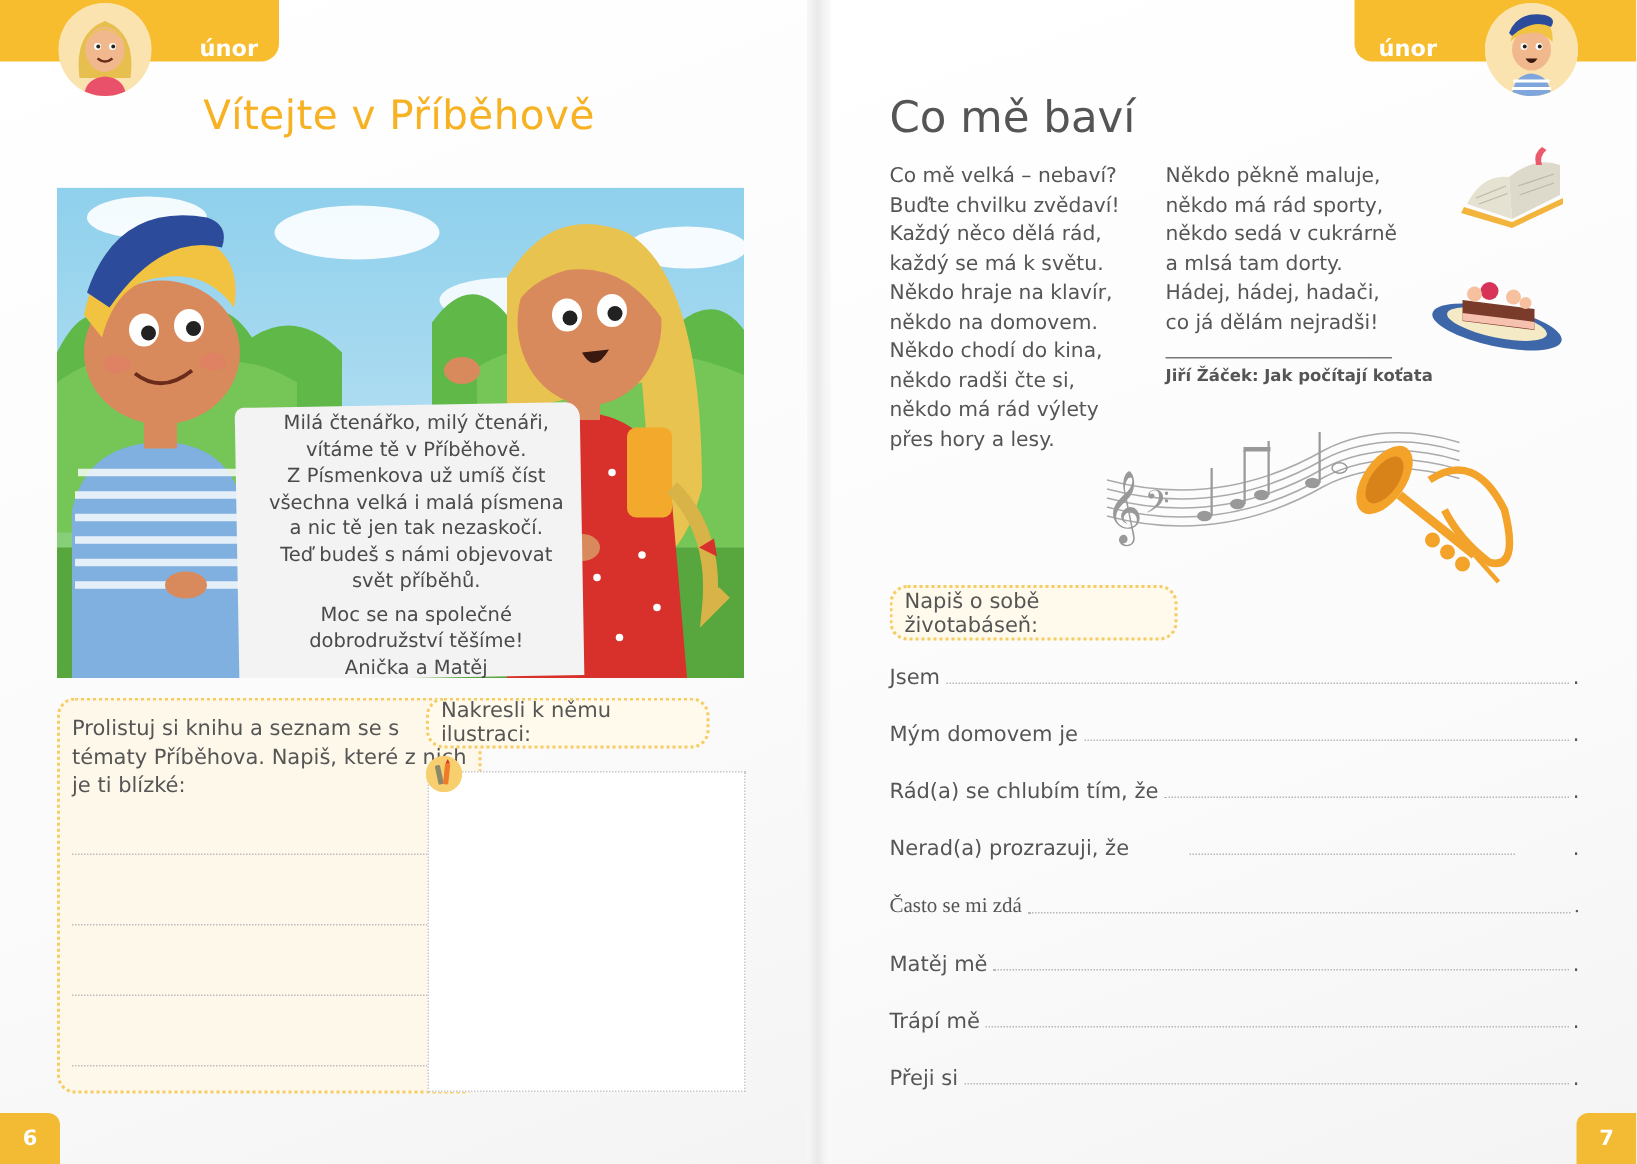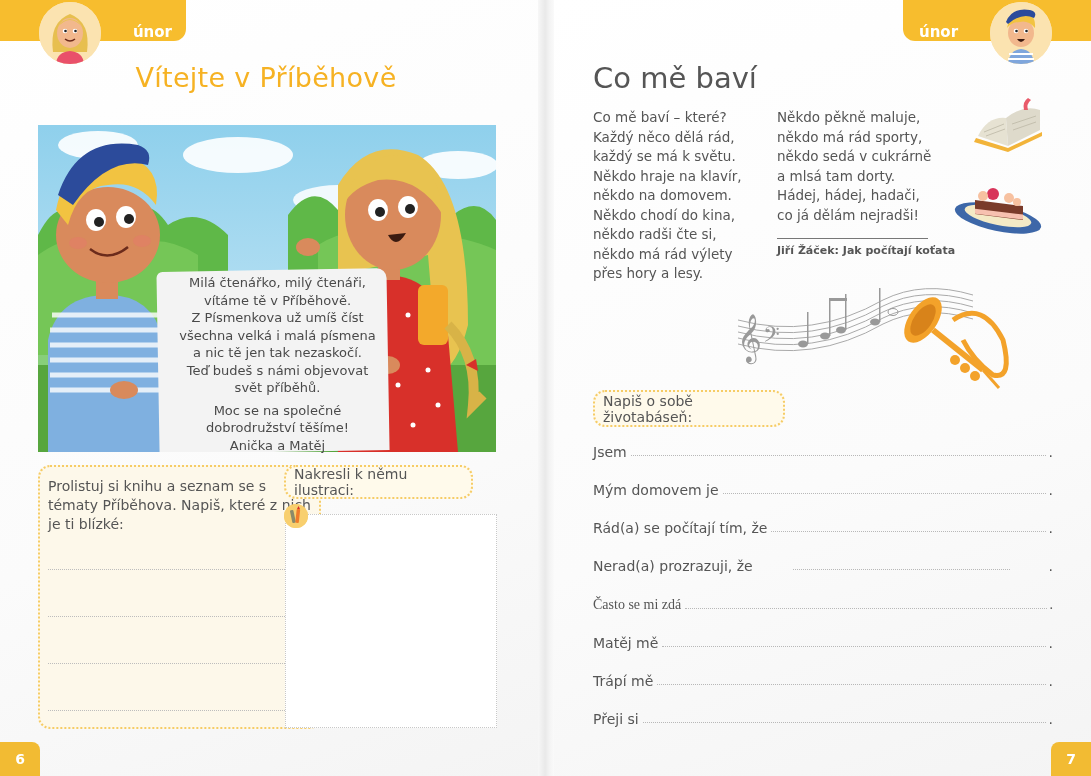--- a/index.html
+++ b/index.html
@@ -214,21 +214,22 @@
         <circle cx="26.5" cy="29" r="1.3" fill="#222"></circle>
       <circle cx="36" cy="29" r="2.3" fill="#fff"></circle>
         <circle cx="36.5" cy="29" r="1.3" fill="#222"></circle>
       <path d="M27 37 Q31 43 35 37Z" fill="#3a1a10"></path>
     </svg>
   </div>
 
   <div class="title-right">Co mě baví</div>
 
   <div class="poem poem-col1">
-    <span class="poem-line">Co mě baví – které?</span>
+    <span class="poem-line">Co mě velká – nebaví?</span>
+    <span class="poem-line">Buďte chvilku zvědaví!</span>
     <span class="poem-line">Každý něco dělá rád,</span>
     <span class="poem-line">každý se má k světu.</span>
     <span class="poem-line">Někdo hraje na klavír,</span>
     <span class="poem-line">někdo na domovem.</span>
     <span class="poem-line">Někdo chodí do kina,</span>
     <span class="poem-line">někdo radši čte si,</span>
     <span class="poem-line">někdo má rád výlety</span>
     <span class="poem-line">přes hory a lesy.</span>
   </div>
   <div class="poem poem-col2">
@@ -312,21 +313,21 @@
     <span class="lbl">Jsem</span>
     <span class="dots"></span>
     <span class="end">.</span>
   </div>
   <div class="bio-row" style="top:478px;">
     <span class="lbl">Mým domovem je</span>
     <span class="dots"></span>
     <span class="end">.</span>
   </div>
   <div class="bio-row" style="top:516px;">
-    <span class="lbl">Rád(a) se počítají tím, že</span>
+    <span class="lbl">Rád(a) se chlubím tím, že</span>
     <span class="dots"></span>
     <span class="end">.</span>
   </div>
   <div class="bio-row" style="top:554px;gap:36px;">
     <span class="lbl">Nerad(a) prozrazuji, že</span>
     <span class="dots"></span>
     <span class="end">.</span>
   </div>
   <div class="bio-row" style="top:593px;font-family:Liberation Serif, serif;">
     <span class="lbl">Často se mi zdá</span>

